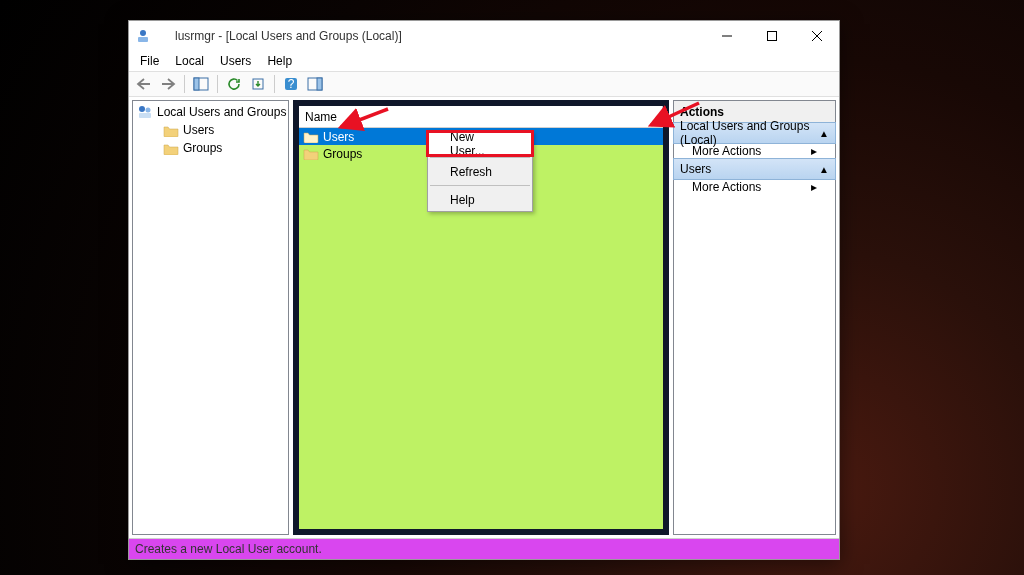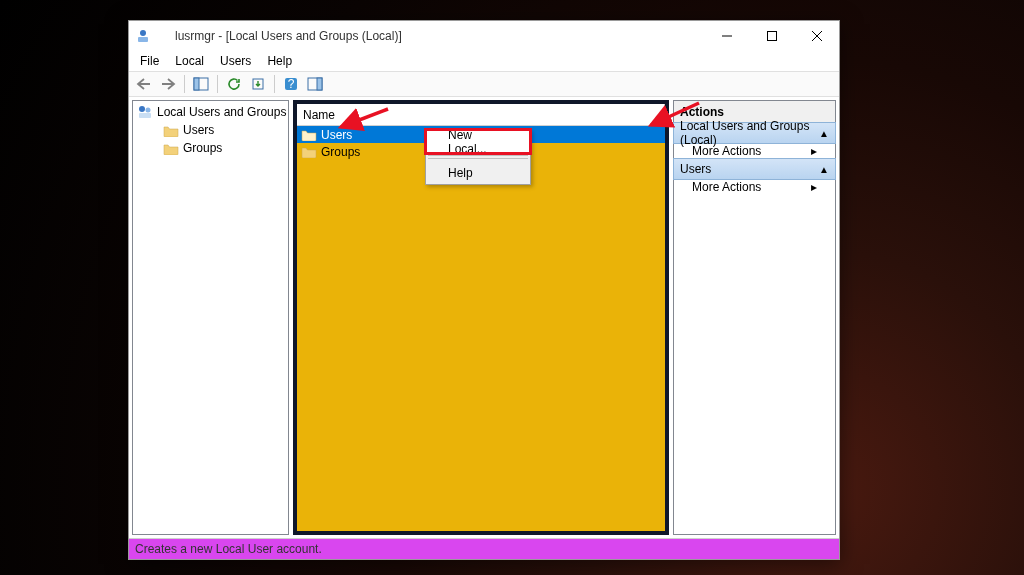--- a/index.html
+++ b/index.html
@@ -24,21 +24,21 @@
   .menubar .menu { padding: 2px 7px; color: #000; cursor: default; }
   
   .toolbar { height: 26px; border-top: 1px solid #e0e0e0; border-bottom: 1px solid #e0e0e0;
              display: flex; align-items: center; padding: 0 4px; gap: 2px; background: #fafafa; }
   .tb-btn { width: 22px; height: 22px; display:flex; align-items:center; justify-content:center;
             border: 1px solid transparent; }
   .tb-sep { width: 1px; height: 18px; background: #ccc; margin: 0 3px; }
   
   .body { flex: 1; display: flex; border-bottom: 1px solid #d0d0d0; min-height: 0; }
   .tree-pane { width: 157px; border: 1px solid #828790; margin: 3px 2px 3px 3px; overflow: auto; background: #fff; }
-  .list-pane { flex: 1; border: 4px solid #0f172a; margin: 3px 2px; overflow: auto; background: #eab308; position: relative; }
+  .list-pane { flex: 1; border: 6px solid #0f172a; margin: 3px 2px; overflow: auto; background: #bef264; position: relative; }
   .actions-pane { width: 163px; border: 1px solid #828790; margin: 3px 3px 3px 2px; background: #fff; display:flex; flex-direction:column; }
   
   .tree-root { padding: 2px 0; }
   .tree-row { display:flex; align-items:center; height:18px; padding: 0 2px 0 4px; white-space:nowrap; cursor:default;}
   .tree-row.child { padding-left: 30px; }
   .tree-icn { width:16px; height:16px; display:inline-flex; align-items:center; justify-content:center; margin-right:4px;}
   .tree-label { color:#000; }
   
   .list-header { height:22px; display:flex; align-items:center; border-bottom:1px solid #d0d0d0; background:#fff; }
   .list-col { padding: 0 6px; height:100%; display:flex; align-items:center; border-right:1px solid #d0d0d0; flex:1;}
@@ -198,23 +198,26 @@
         <span class="folder-icn">
           <svg class="folder-svg" viewBox="0 0 16 13">
               <path d="M1 3 h4 l1.5 2 H15 v7 a1 1 0 0 1 -1 1 H2 a1 1 0 0 1 -1 -1 z" fill="#f3d17a" stroke="#c9a74d" stroke-width="0.5"></path>
             </svg>
         </span>
         <span>Groups</span>
       </div>
 
       <div class="ctxmenu">
         <div class="ctx-item highlight">
-          <span>New Local...</span>
+          <span>New User...</span>
         </div>
         <div class="ctx-sep"></div>
+        <div class="ctx-item">
+          <span>Refresh</span>
+        </div>
         <div class="ctx-sep"></div>
         <div class="ctx-item">
           <span>Help</span>
         </div>
       </div>
     </div>
 
     <div class="actions-pane">
       <div class="act-title">Actions</div>
       <div class="act-section-hdr">

